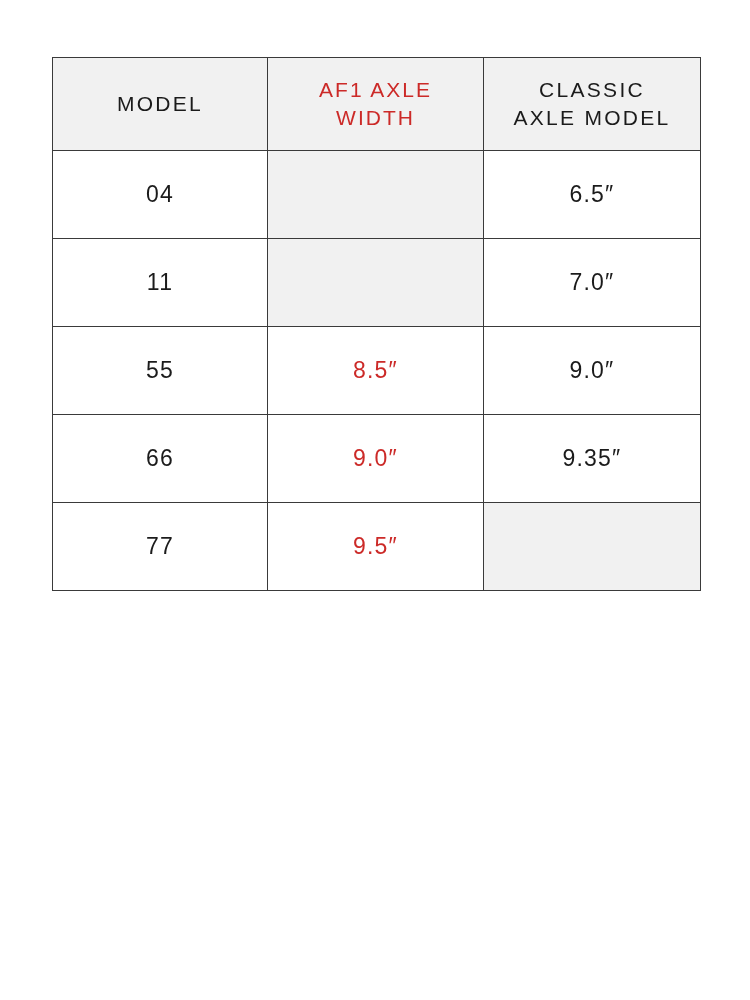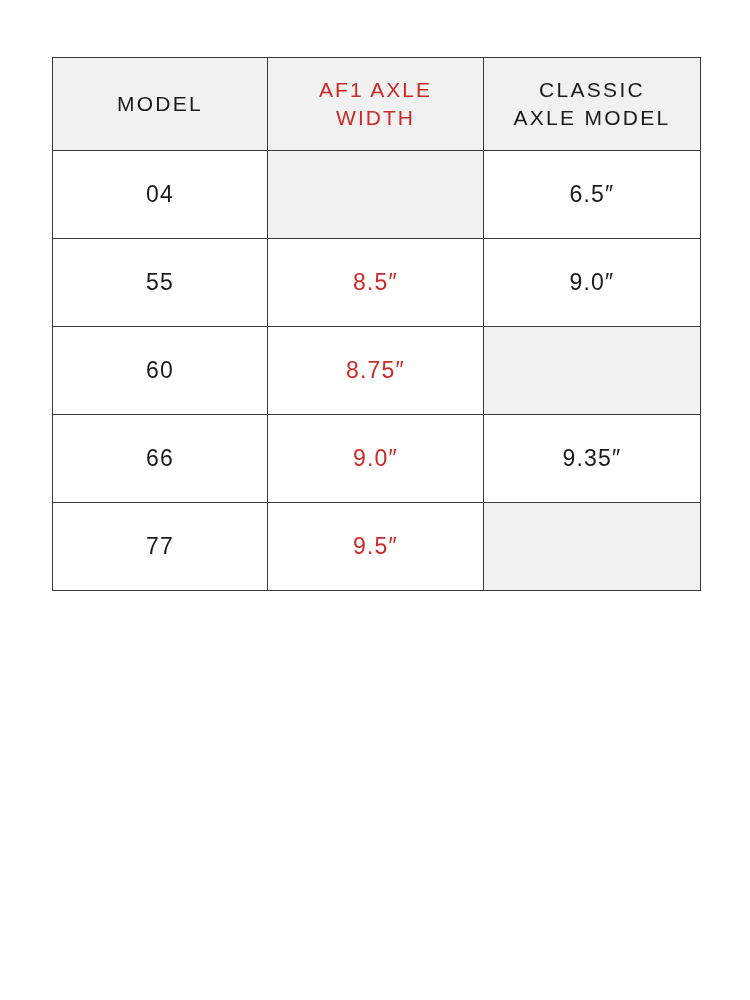--- a/index.html
+++ b/index.html
@@ -122,38 +122,38 @@
             </td>
             <td class="empty-cell">
               <span class="cell-text accent">&nbsp;</span>
             </td>
             <td>
               <span class="cell-text">6.5″</span>
             </td>
           </tr>
           <tr>
             <td>
+              <span class="cell-text">11</span>
+            </td>
+            <td class="empty-cell">
+              <span class="cell-text accent">&nbsp;</span>
+            </td>
+            <td>
+              <span class="cell-text">7.0″</span>
+            </td>
+          </tr>
+          <tr>
+            <td>
               <span class="cell-text">55</span>
             </td>
             <td>
               <span class="cell-text accent">8.5″</span>
             </td>
             <td>
               <span class="cell-text">9.0″</span>
-            </td>
-          </tr>
-          <tr>
-            <td>
-              <span class="cell-text">60</span>
-            </td>
-            <td>
-              <span class="cell-text accent">8.75″</span>
-            </td>
-            <td class="empty-cell">
-              <span class="cell-text">&nbsp;</span>
             </td>
           </tr>
           <tr>
             <td>
               <span class="cell-text">66</span>
             </td>
             <td>
               <span class="cell-text accent">9.0″</span>
             </td>
             <td>

